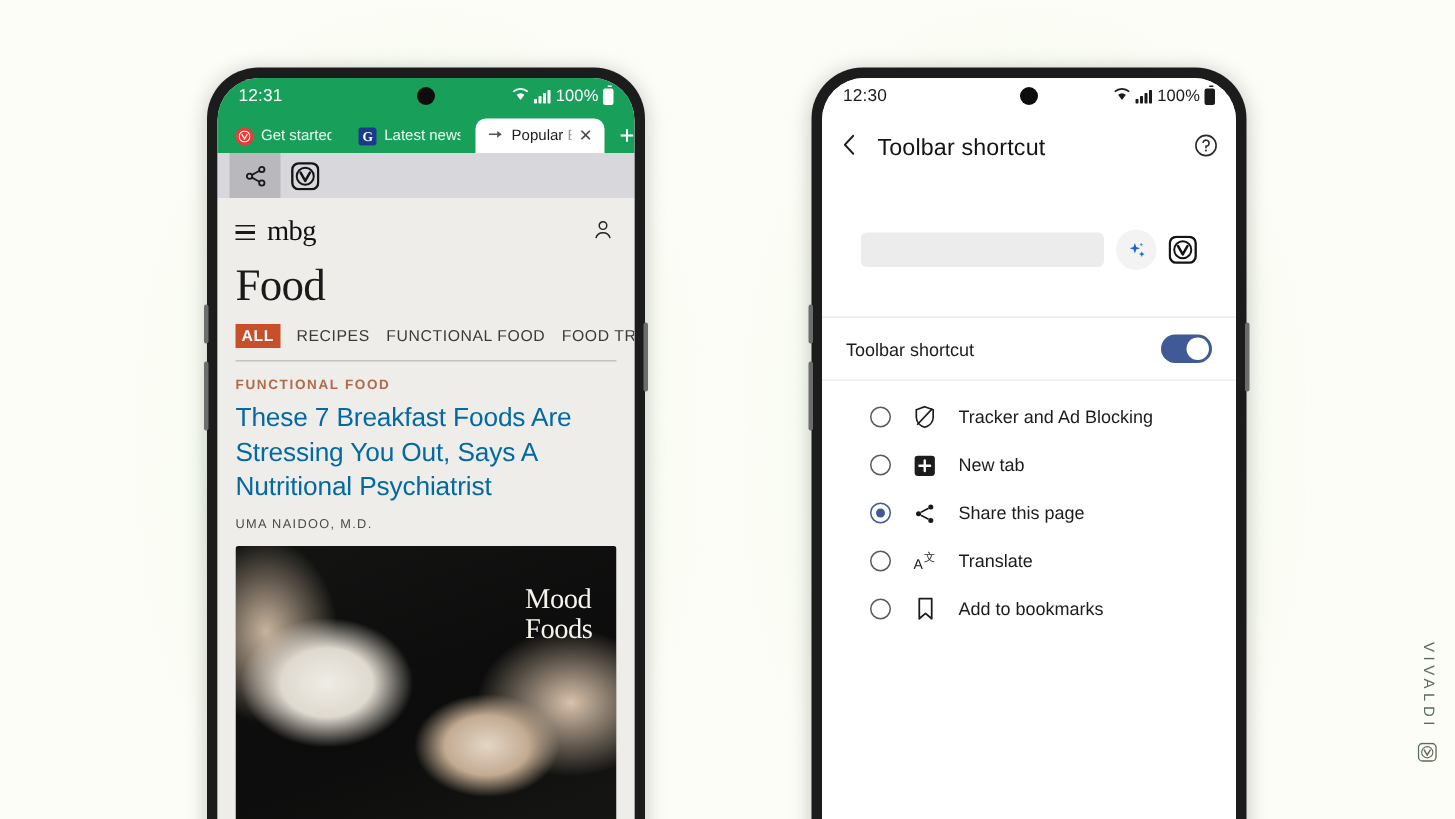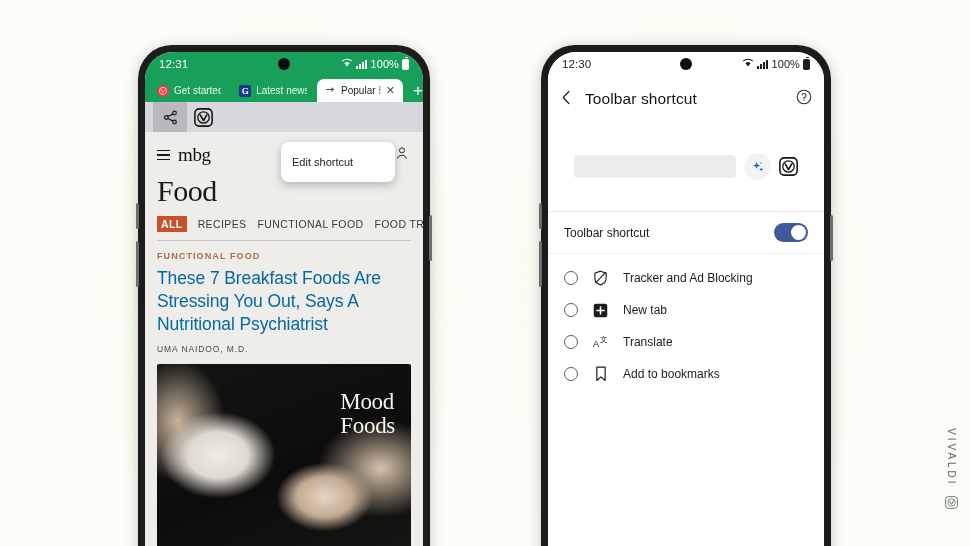--- a/index.html
+++ b/index.html
@@ -287,21 +287,21 @@
       radial-gradient(ellipse 90px 70px at 88% 55%, #d8c2ab 0%, rgba(20,20,18,0) 70%),
       radial-gradient(ellipse 70px 90px at 8% 30%, #c9b49d 0%, rgba(20,20,18,0) 68%),
       linear-gradient(160deg, #141513 0%, #0b0c0b 55%, #161714 100%);
   }
   .img-words {
     position: absolute;
     right: 16px;
     top: 26px;
     color: #f7f3ec;
     font-family: "Liberation Serif", serif;
-    font-size: 23px;
+    font-size: 19px;
     line-height: 1.04;
     letter-spacing: -0.3px;
     text-align: left;
   }
 
   
   .ctx-menu {
     position: absolute;
     left: 136px;
     top: 90px;
@@ -376,21 +376,21 @@
     flex: 0 0 auto;
   }
   .switch .knob {
     position: absolute;
     right: 2px; top: 2px;
     width: 15px; height: 15px;
     border-radius: 50%;
     background: #ffffff;
   }
 
-  .opt-list { background: #ffffff; padding-top: 8px; }
+  .opt-list { background: #ffffff; padding-top: 8px; margin-left: 16px; }
   .opt-row {
     display: flex;
     align-items: center;
     height: 32px;
     padding: 0 16px;
     gap: 14px;
   }
   .radio {
     width: 14px; height: 14px;
     border-radius: 50%;
@@ -544,23 +544,20 @@
         <div class="byline">UMA NAIDOO, M.D.</div>
 
         <div class="article-img">
           <div class="img-words">
             <div>Mood</div>
             <div>Foods</div>
           </div>
         </div>
       </div>
 
-      <div class="ctx-menu">
-        <div class="ctx-item">Edit shortcut</div>
-      </div>
 
     </div>
   </div>
 
   <div class="phone right">
     <div class="phone-right-btn"></div>
     <div class="screen">
 
       <div class="statusbar white">
         <span>12:30</span>
@@ -641,20 +638,32 @@
           <span class="radio"></span>
           <span class="opt-icon">
             <svg width="15" height="15" viewBox="0 0 16 16">
                 <rect x="0.8" y="0.8" width="14.4" height="14.4" rx="2.2" fill="#1c1c1c"></rect>
                 <path d="M8 4.2 v7.6 M4.2 8 h7.6" stroke="#ffffff" stroke-width="1.7" stroke-linecap="round"></path>
               </svg>
           </span>
           <span class="opt-label">New tab</span>
         </div>
 
+        <div class="opt-row">
+          <span class="radio checked"></span>
+          <span class="opt-icon">
+            <svg width="15" height="15" viewBox="0 0 16 16">
+                <circle cx="12.3" cy="3.2" r="1.8" fill="#1a1a1a"></circle>
+                <circle cx="3.6" cy="8" r="1.8" fill="#1a1a1a"></circle>
+                <circle cx="12.3" cy="12.8" r="1.8" fill="#1a1a1a"></circle>
+                <path d="M5.3 7 L10.7 4.1 M5.3 9 L10.7 11.9" stroke="#1a1a1a" stroke-width="1.2"></path>
+              </svg>
+          </span>
+          <span class="opt-label">Share this page</span>
+        </div>
 
 
         <div class="opt-row">
           <span class="radio"></span>
           <span class="opt-icon">
             <svg width="16" height="15" viewBox="0 0 17 16">
                 <text x="0" y="13" font-family="Liberation Sans, sans-serif" font-size="10" fill="#1c1c1c">A</text>
                 <text x="7.5" y="7.5" font-family="Liberation Sans, sans-serif" font-size="8" fill="#1c1c1c">文</text>
               </svg>
           </span>

